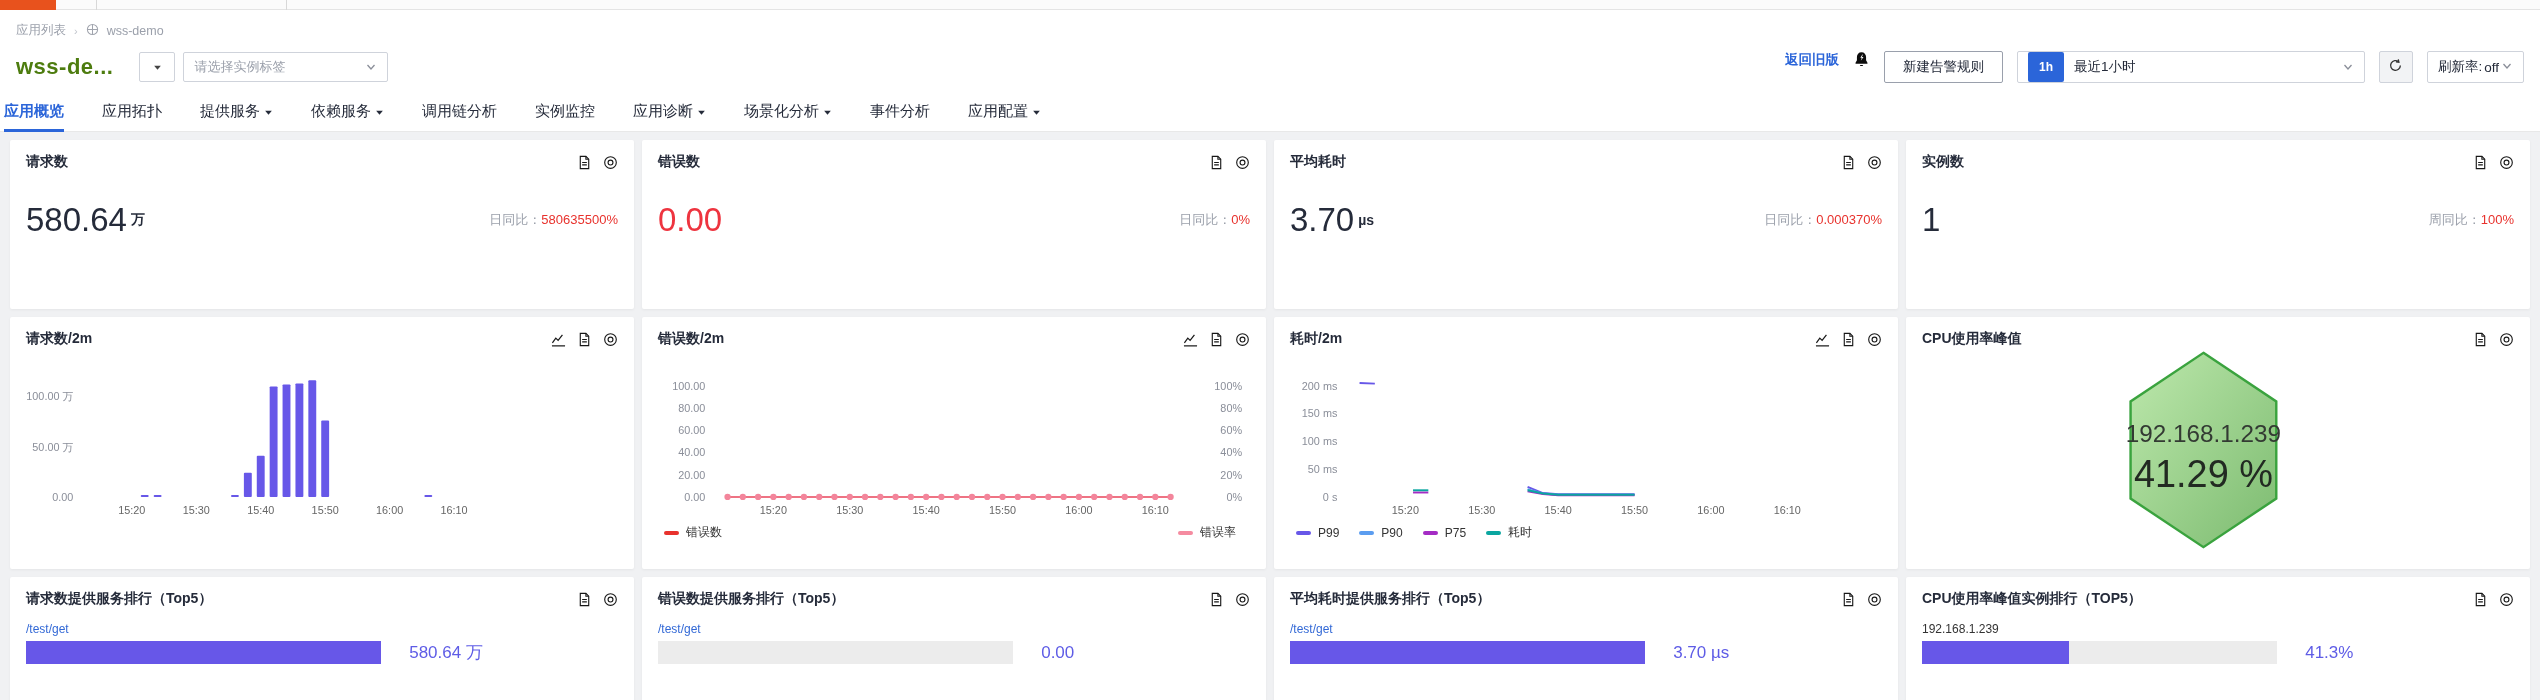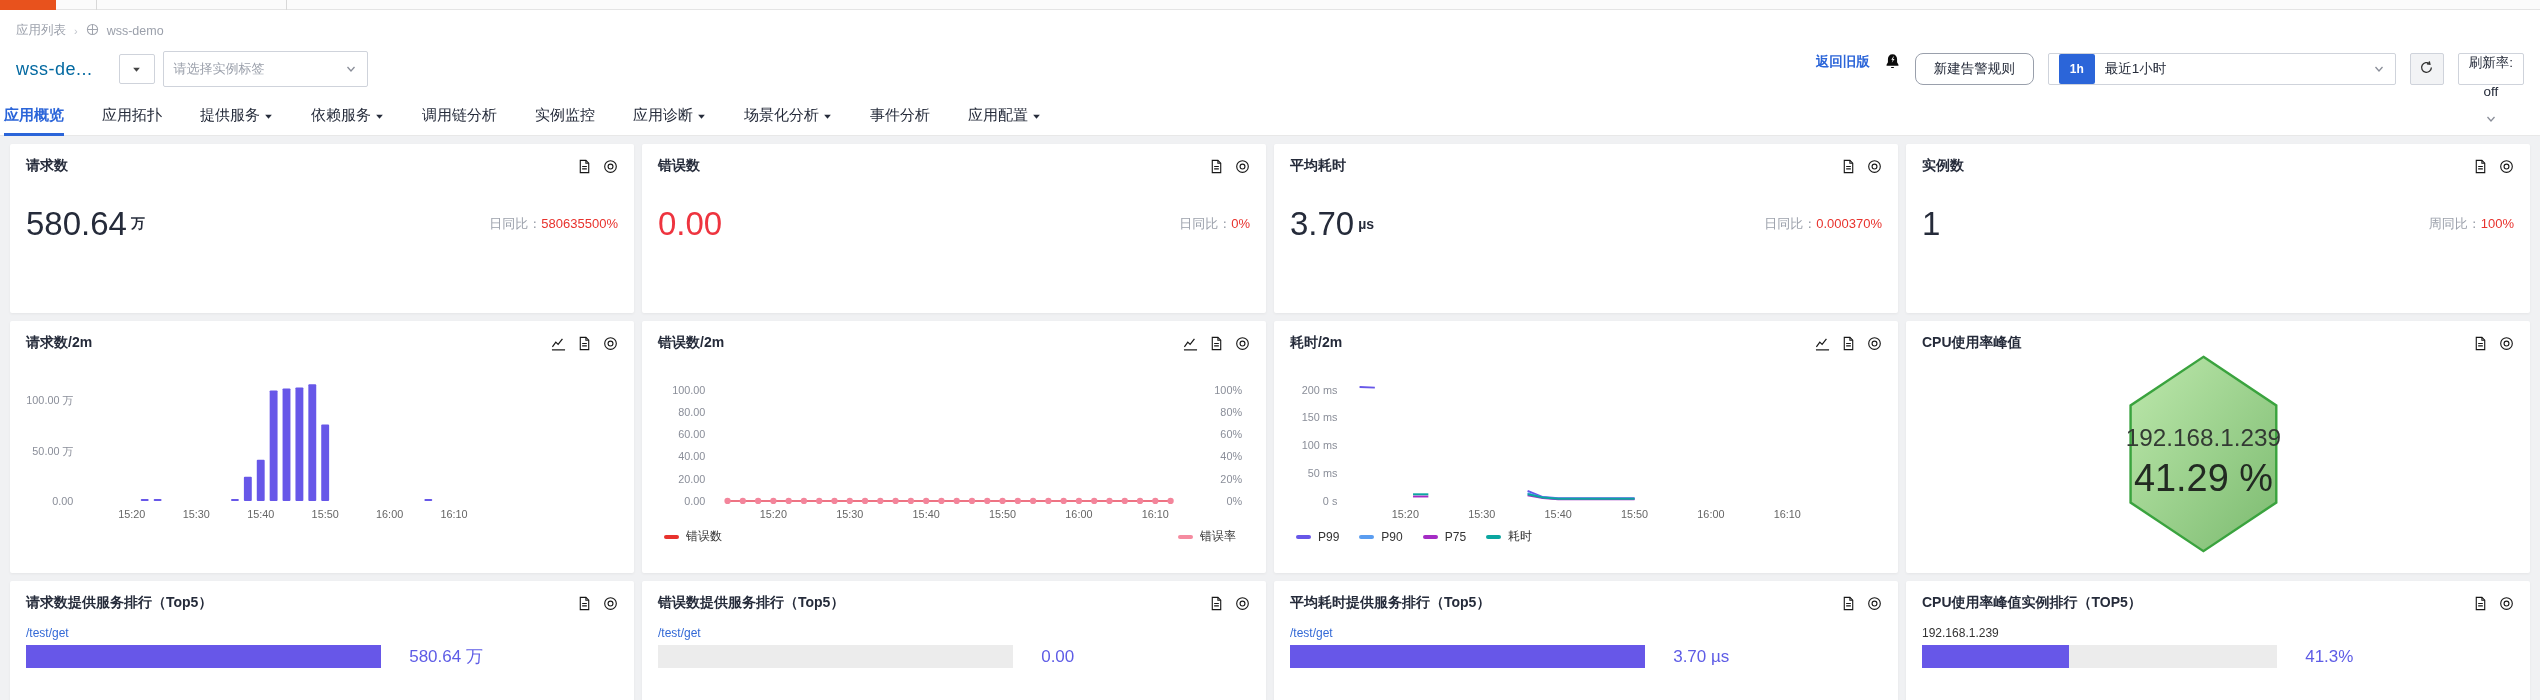--- a/index.html
+++ b/index.html
@@ -6,41 +6,41 @@
   html,body { width:2540px; height:700px; overflow:hidden; background:#f0f1f3;
     font-family:"Liberation Sans","DejaVu Sans",sans-serif; color:#252b3a; }
   .topstrip { height:10px; background:#fbfbfb; border-bottom:1px solid #e4e4e4; position:relative; }
   .topstrip .accent { position:absolute; left:0; top:0; width:56px; height:10px; background:#e8521d; }
   .topstrip .sep1 { position:absolute; left:96px; top:0; width:1px; height:10px; background:#d8d8d8; }
   .topstrip .sep2 { position:absolute; left:286px; top:0; width:1px; height:10px; background:#d8d8d8; }
   .head-block { background:#fff; }
   .breadcrumb { display:flex; align-items:center; gap:8px; padding:12px 16px 2px; font-size:12.5px; color:#9ba0ab; }
   .breadcrumb .sep { color:#c0c4cc; font-size:11px; }
   .hdr { display:flex; align-items:center; padding:10px 16px 8px; }
-  .app-name { font-size:18px; font-weight:normal; color:#0369a1; letter-spacing:.5px; }
+  .app-name { font-size:22px; font-weight:bold; color:#4d7c0f; letter-spacing:.5px; }
   .caret-btn { margin-left:26px; width:36px; height:30px; border:1px solid #cfd3db; border-radius:2px;
     background:#fff; display:flex; align-items:center; justify-content:center; color:#444; cursor:pointer; }
-  .inst-select { margin-left:8px; width:205px; height:36px; border:1px solid #cfd3db; border-radius:2px;
+  .inst-select { margin-left:8px; width:205px; height:30px; border:1px solid #cfd3db; border-radius:2px;
     background:#fff; display:flex; align-items:center; padding:0 10px; cursor:pointer; }
   .inst-select .ph { font-size:13px; color:#9ba0ab; }
   .inst-select .chev { margin-left:auto; display:flex; }
   .hdr-right { margin-left:auto; display:flex; gap:14px; }
   .back-link { color:#2b65d9; font-size:13.5px; font-weight:bold; text-decoration:none; cursor:pointer; }
   .bell { color:#0c0c0c; display:flex; cursor:pointer; }
-  .alarm-btn { height:32px; padding:0 18px; background:#fff; border:1px solid #9aa0ac; border-radius:8px;
+  .alarm-btn { height:32px; padding:0 18px; background:#fff; border:1px solid #9aa0ac; border-radius:2px;
     font-size:13.5px; color:#252b3a; cursor:pointer; }
   .time-select { height:32px; width:348px; border:1px solid #cfd3db; border-radius:2px; background:#fff;
     display:flex; align-items:center; padding:0 10px; cursor:pointer; }
   .time-badge { background:#2b65d9; color:#fff; font-size:12px; font-weight:bold; padding:8px 11px; border-radius:2px; }
   .time-label { margin-left:10px; font-size:13.5px; }
   .time-select .chev { margin-left:auto; display:flex; }
   .refresh-btn { width:34px; height:32px; border:1px solid #cfd3db; border-radius:2px; background:#f2f3f5;
     display:flex; align-items:center; justify-content:center; cursor:pointer; color:#333; }
   .rate-box { height:32px; border:1px solid #cfd3db; border-radius:2px; background:#fff; display:flex;
-    align-items:center; gap:12px; padding:0 10px; cursor:pointer;flex-direction:column; }
+    align-items:center; gap:2px; padding:0 10px; cursor:pointer; }
   .rate-box .lbl { font-size:13.5px; color:#252b3a; }
   .rate-box .val { font-size:13.5px; color:#252b3a; }
   .tabs { display:flex; gap:38px; padding:0 4px; background:#fff; border-bottom:1px solid #e8e8e8; }
   .tab { position:relative; height:40px; display:flex; align-items:center; gap:4px; font-size:15px;
     color:#252b3a; cursor:pointer; white-space:nowrap; }
   .tab.active { color:#2b65d9; font-weight:bold; }
   .tab.active::after { content:""; position:absolute; left:0; right:0; bottom:-1px; height:3px; background:#2b65d9; }
   .tab .tcaret { display:flex; color:#252b3a; margin-top:2px; }
   .rows { padding:8px 10px; }
   .grid { display:grid; grid-template-columns:repeat(4,1fr); gap:8px; margin-bottom:8px; }

